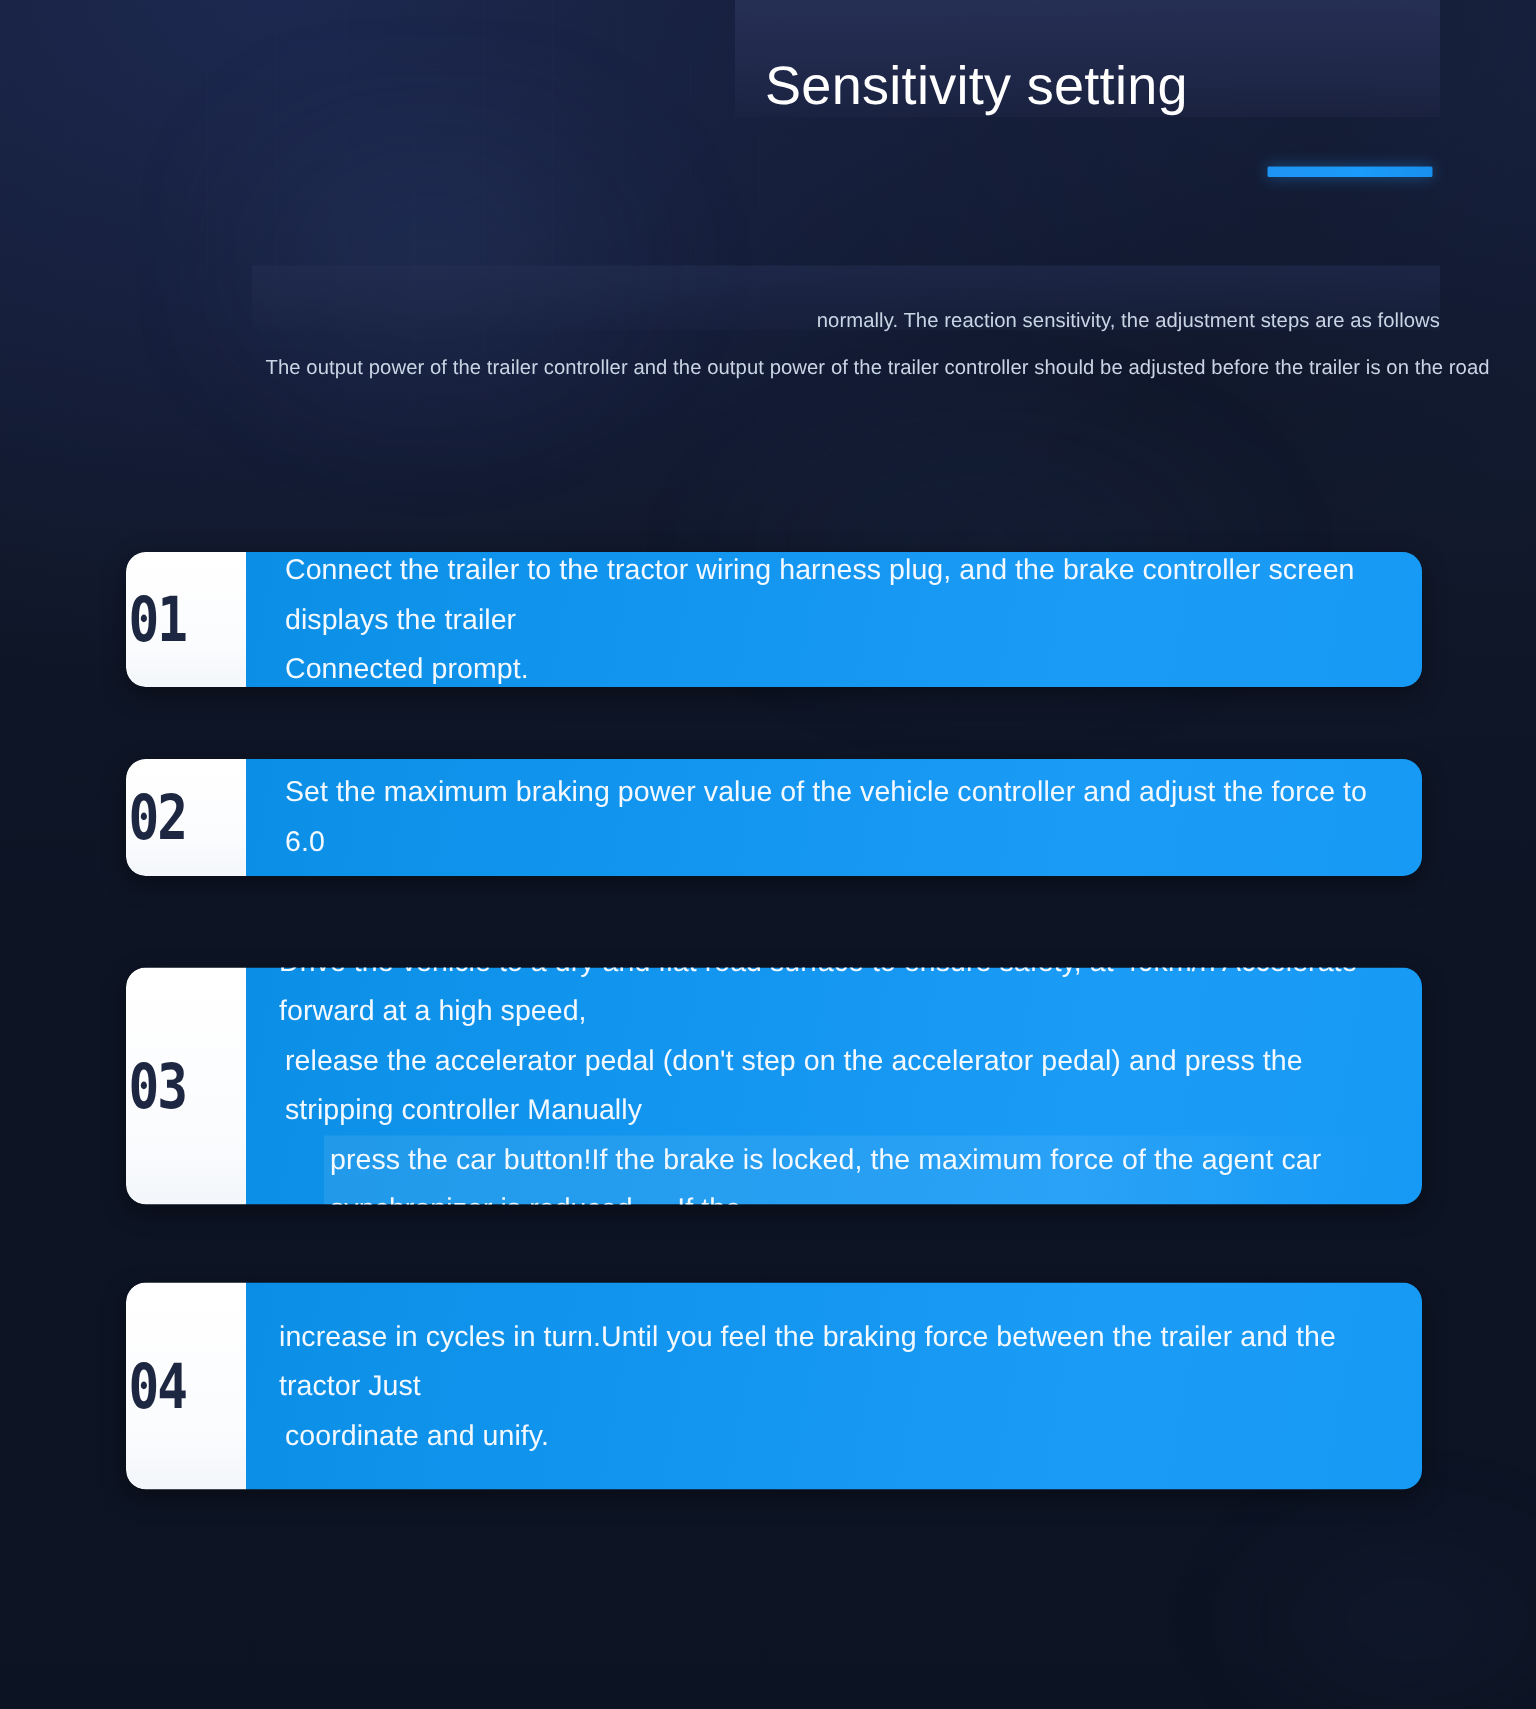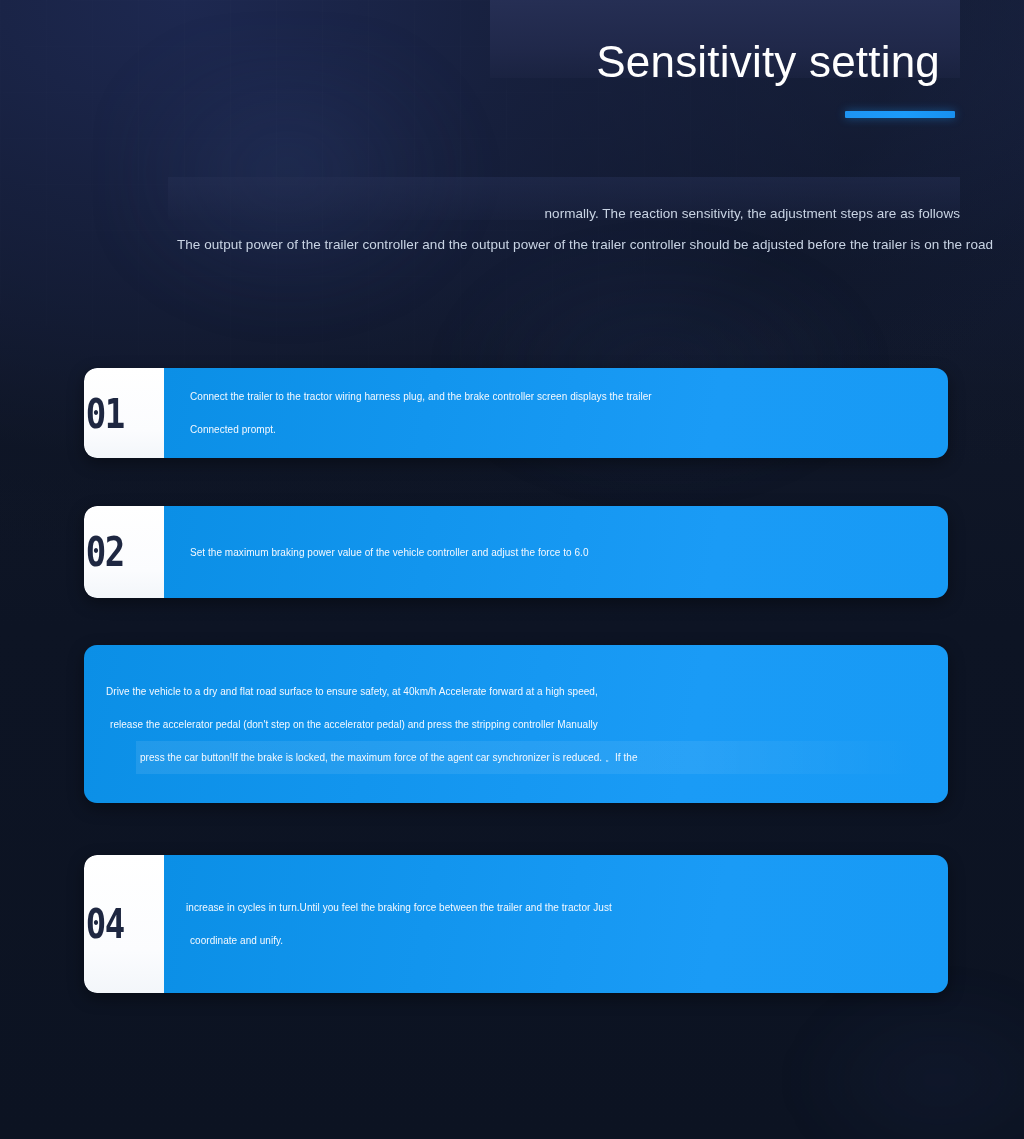--- a/index.html
+++ b/index.html
@@ -58,22 +58,22 @@
 
   
   .title-panel {
     position: absolute;
     left: 490px; top: 0; width: 470px; height: 78px;
     background: linear-gradient(180deg, rgba(39,48,86,0.92) 0%, rgba(34,42,77,0.85) 60%, rgba(29,37,68,0.55) 100%);
   }
   .page-title {
     position: absolute;
     left: 510px; top: 4px; width: 430px;
-    text-align: right;
-    font-size: 44px;
+    text-align: left;
+    font-size: 36px;
     font-weight: 400;
     color: #ffffff;
     letter-spacing: 0.2px;
     line-height: 58px;
     white-space: nowrap;
   }
   .title-accent {
     position: absolute;
     left: 845px; top: 111px;
     width: 110px; height: 7px;
@@ -132,34 +132,34 @@
   .card-body {
     flex: 1 1 auto;
     background: linear-gradient(100deg, #0b8fe6 0%, #1295ee 34%, #1a9bf6 70%, #179af5 100%);
     padding: 14px 30px 14px 22px;
     display: flex;
     flex-direction: column;
     justify-content: center;
   }
   .card-body p {
     margin: 0;
-    font-size: 10px;
+    font-size: 19px;
     line-height: 33px;
     color: #f4f9ff;
     letter-spacing: 0.05px;
   }
   .card-body p.indent { padding-left: 4px; }
   .card-body p.hl {
     background: linear-gradient(90deg, rgba(255,255,255,0.085) 0%, rgba(255,255,255,0.065) 72%, rgba(255,255,255,0) 100%);
     padding-left: 4px;
     margin-left: 30px;
   }
 
   #card-1 { top: 368px; height: 90px; }
-  #card-2 { top: 506px; height: 92px; }
+  #card-2 { top: 506px; height: 78px; }
   #card-3 { top: 645px; height: 158px; }
   #card-4 { top: 855px; height: 138px; }
 </style>
 </head>
 <body>
 
 <div class="bg-root">
   <div class="bg-blocks"></div>
   <div class="bg-soft-a"></div>
   <div class="bg-soft-b"></div>
@@ -189,20 +189,23 @@
 <div class="card" id="card-2">
   <div class="card-num">
     <span>02</span>
   </div>
   <div class="card-body">
     <p class="indent">Set the maximum braking power value of the vehicle controller and adjust the force to 6.0</p>
   </div>
 </div>
 
 <div class="card" id="card-3">
+  <div class="card-num">
+    <span>03</span>
+  </div>
   <div class="card-body">
     <p>Drive the vehicle to a dry and flat road surface to ensure safety, at 40km/h Accelerate forward at a high speed,</p>
     <p class="indent">release the accelerator pedal (don't step on the accelerator pedal) and press the stripping controller Manually</p>
     <p class="hl">press the car button!If the brake is locked, the maximum force of the agent car synchronizer is reduced. 。If the</p>
   </div>
 </div>
 
 <div class="card" id="card-4">
   <div class="card-num">
     <span>04</span>

